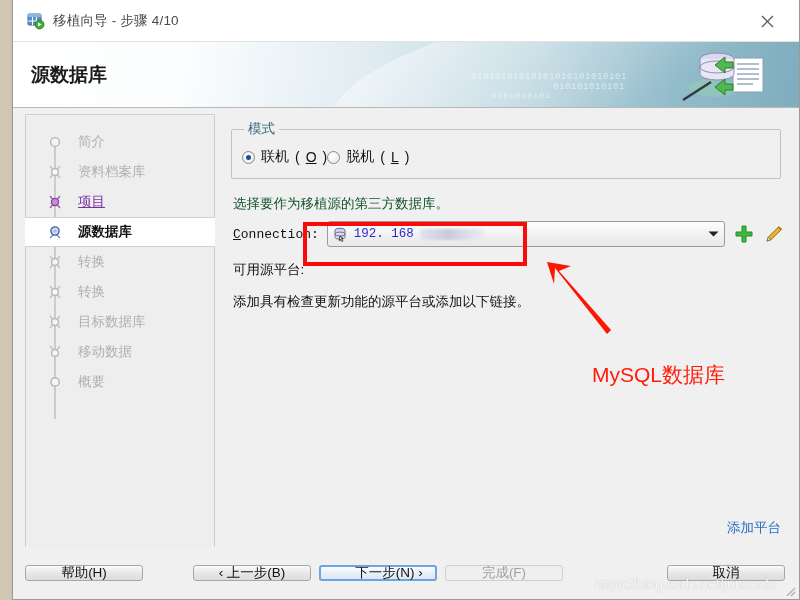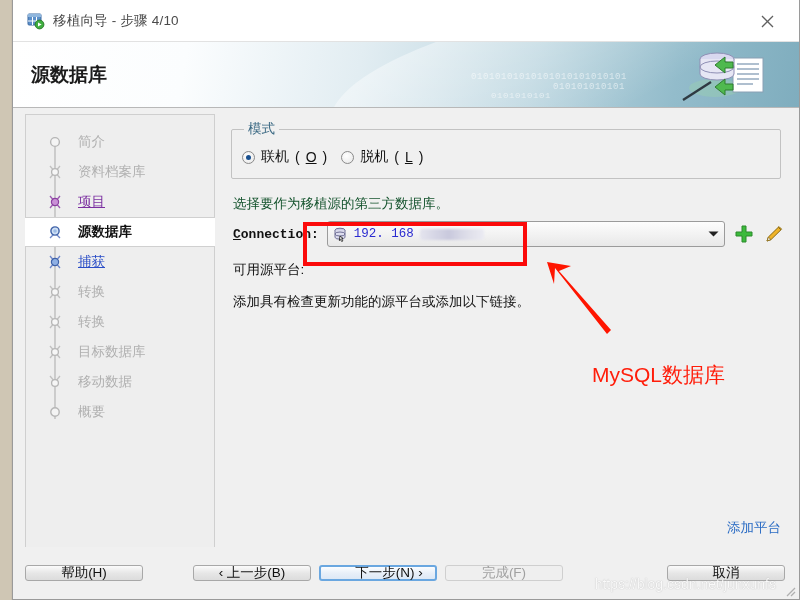--- a/index.html
+++ b/index.html
@@ -167,21 +167,21 @@
     margin: 4px 4px 0 0;
     padding: 6px 10px 12px 10px;
     background: #f0f0f0;
   }
   fieldset.mode-box legend {
     font-size: 13.5px;
     color: #3c6a84;
     padding: 0 4px;
     margin-left: 2px;
   }
-  .radio-row { display: flex; align-items: flex-start; gap: 14px; margin-top: 4px; }
+  .radio-row { display: flex; align-items: flex-start; margin-top: 4px; }
   .radio { display: flex; align-items: center; gap: 6px; font-size: 14px; color: #111; }
   .radio .dot {
     width: 13px; height: 13px; border-radius: 50%;
     border: 1px solid #8a8a8a;
     background: radial-gradient(circle at 40% 35%, #ffffff, #e6e6e6);
     display: inline-block; position: relative;
   }
   .radio.checked .dot::after {
     content: ""; position: absolute;
     left: 3px; top: 3px; width: 5px; height: 5px;
@@ -197,21 +197,20 @@
     display: flex;
     align-items: center;
     margin: 8px 0 0 2px;
     gap: 8px;
   }
   .conn-label {
     font-family: "Liberation Mono", "DejaVu Sans Mono", monospace;
     font-size: 13px;
     color: #111;
     white-space: nowrap;
-    font-weight: bold;
   }
   .combo {
     flex: 1;
     height: 26px;
     min-width: 0;
     background: linear-gradient(#fdfdfd, #e8e8e8);
     border: 1px solid #9b9b9b;
     border-radius: 3px;
     display: flex;
     align-items: center;
@@ -409,30 +408,20 @@
           <span class="marker">
             <svg width="14" height="14" viewBox="0 0 14 14">
               <path d="M2 13 L7 8 L12 13" fill="none" stroke="#6d86c9" stroke-width="1.3"></path>
               <circle cx="7" cy="6" r="4.1" fill="#cfe0f5" stroke="#3f62a8" stroke-width="1.4"></circle>
               <circle cx="7" cy="6" r="1.8" fill="#9dbbe4"></circle>
             </svg>
           </span>
           <span class="label">源数据库</span>
         </div>
 
-        <div class="step link">
-          <span class="marker">
-            <svg width="14" height="14" viewBox="0 0 14 14">
-              <path d="M2 13 L7 7 L12 13" fill="none" stroke="#6d86c9" stroke-width="1.3"></path>
-              <path d="M2 1 L7 7 L12 1" fill="none" stroke="#6d86c9" stroke-width="1.3"></path>
-              <circle cx="7" cy="7" r="3.6" fill="#8fb0e4" stroke="#3f62a8" stroke-width="1.2"></circle>
-            </svg>
-          </span>
-          <span class="label">捕获</span>
-        </div>
 
         <div class="step">
           <span class="marker">
             <svg width="14" height="14" viewBox="0 0 14 14">
               <path d="M2 13 L7 7 L12 13" fill="none" stroke="#c0c0c0" stroke-width="1.3"></path>
               <path d="M2 1 L7 7 L12 1" fill="none" stroke="#c0c0c0" stroke-width="1.3"></path>
               <circle cx="7" cy="7" r="3.4" fill="#f6f6f6" stroke="#b6b6b6" stroke-width="1.3"></circle>
             </svg>
           </span>
           <span class="label">转换</span>

